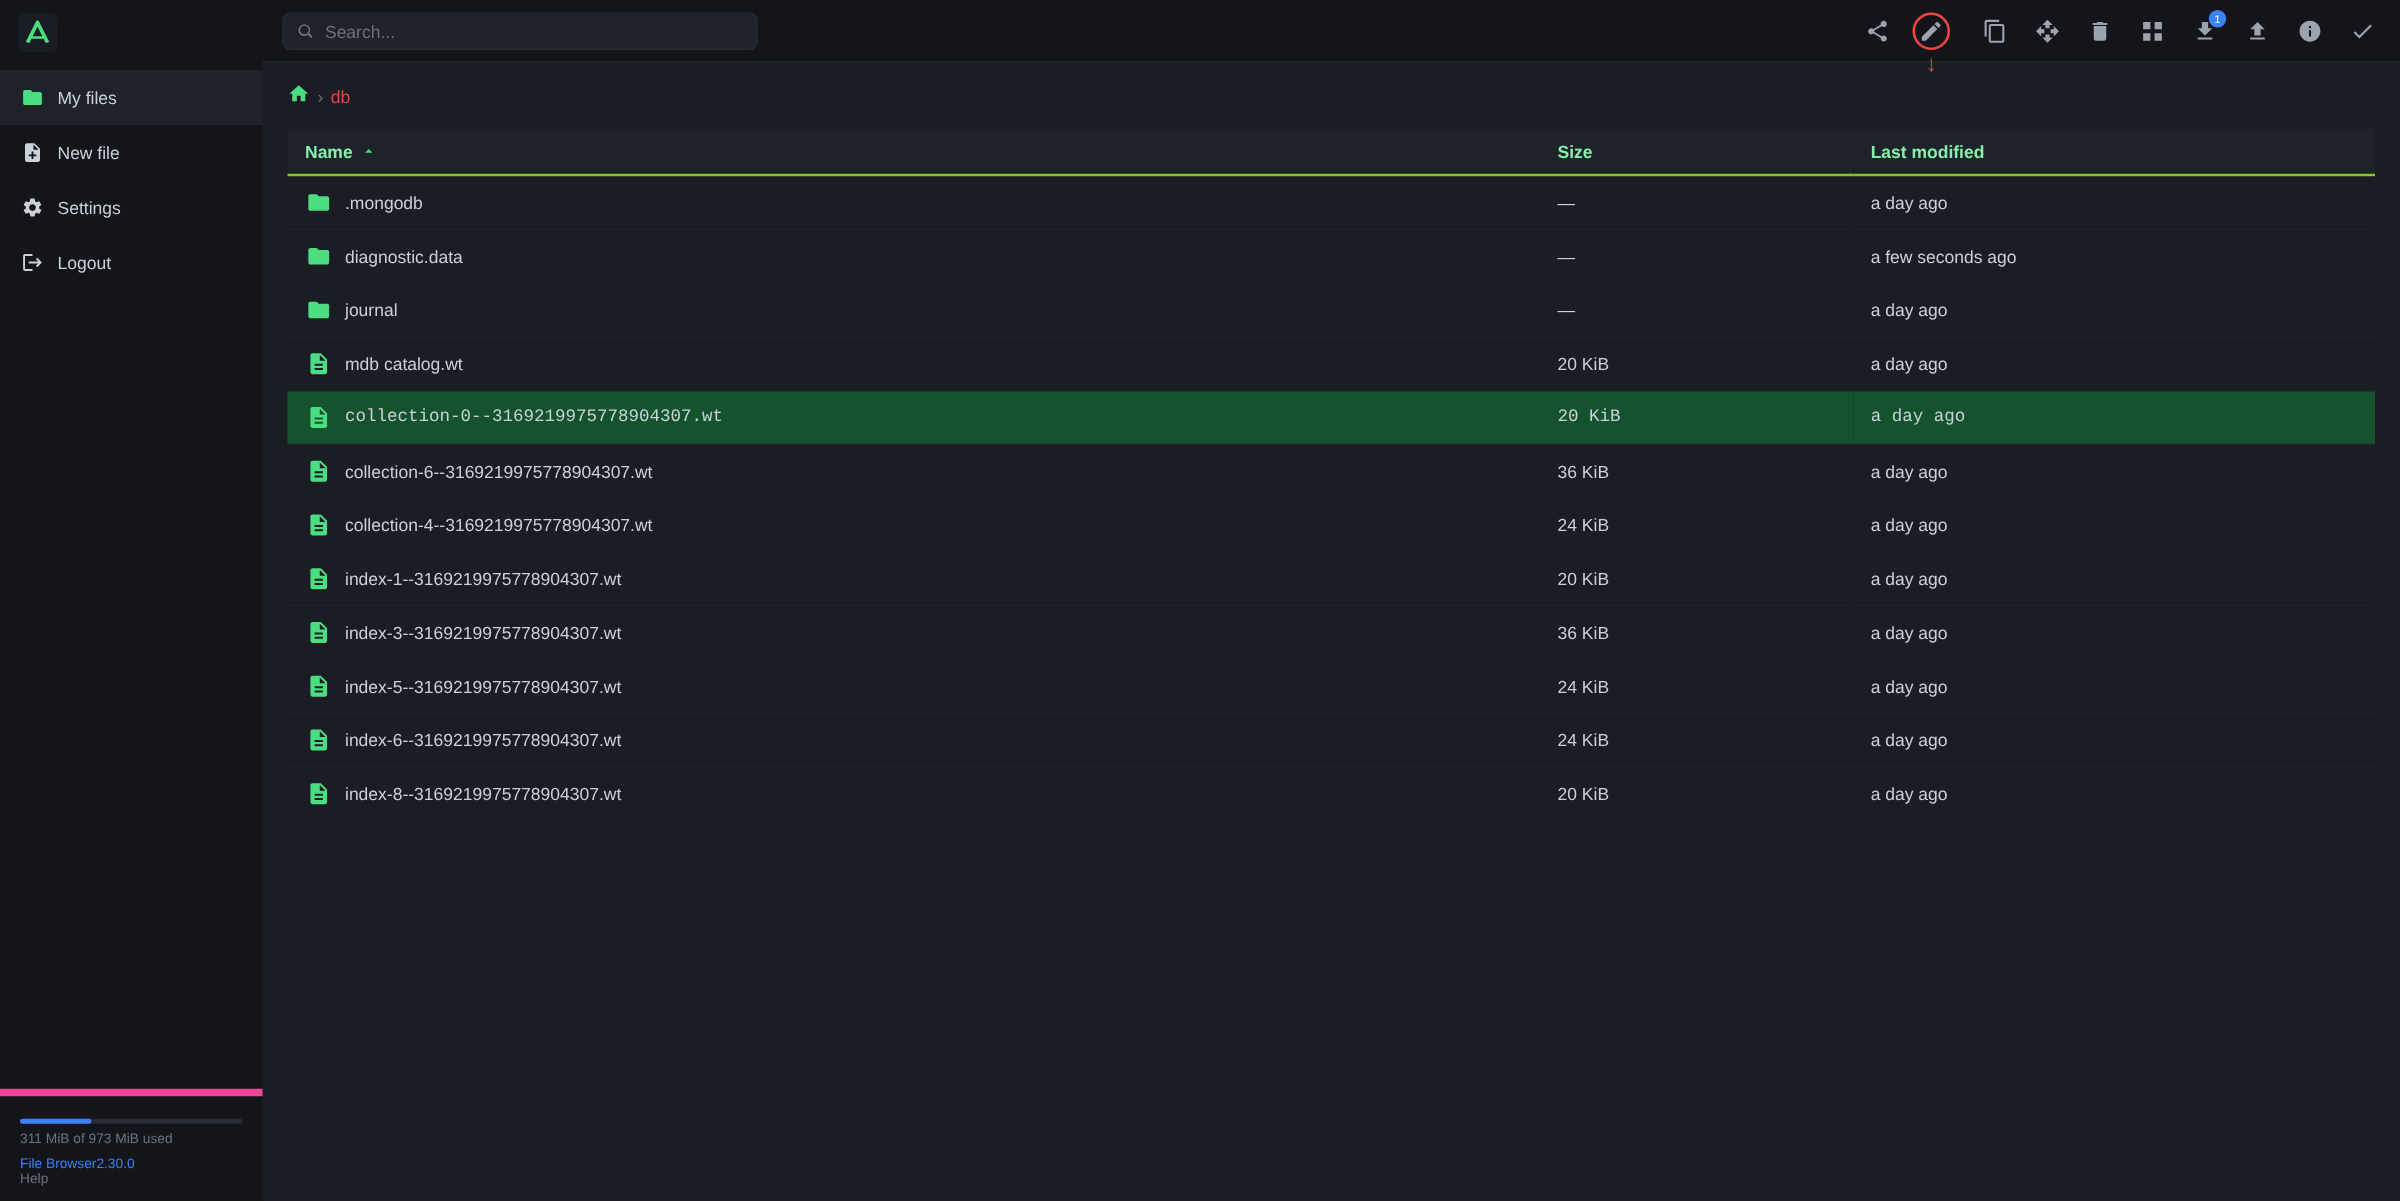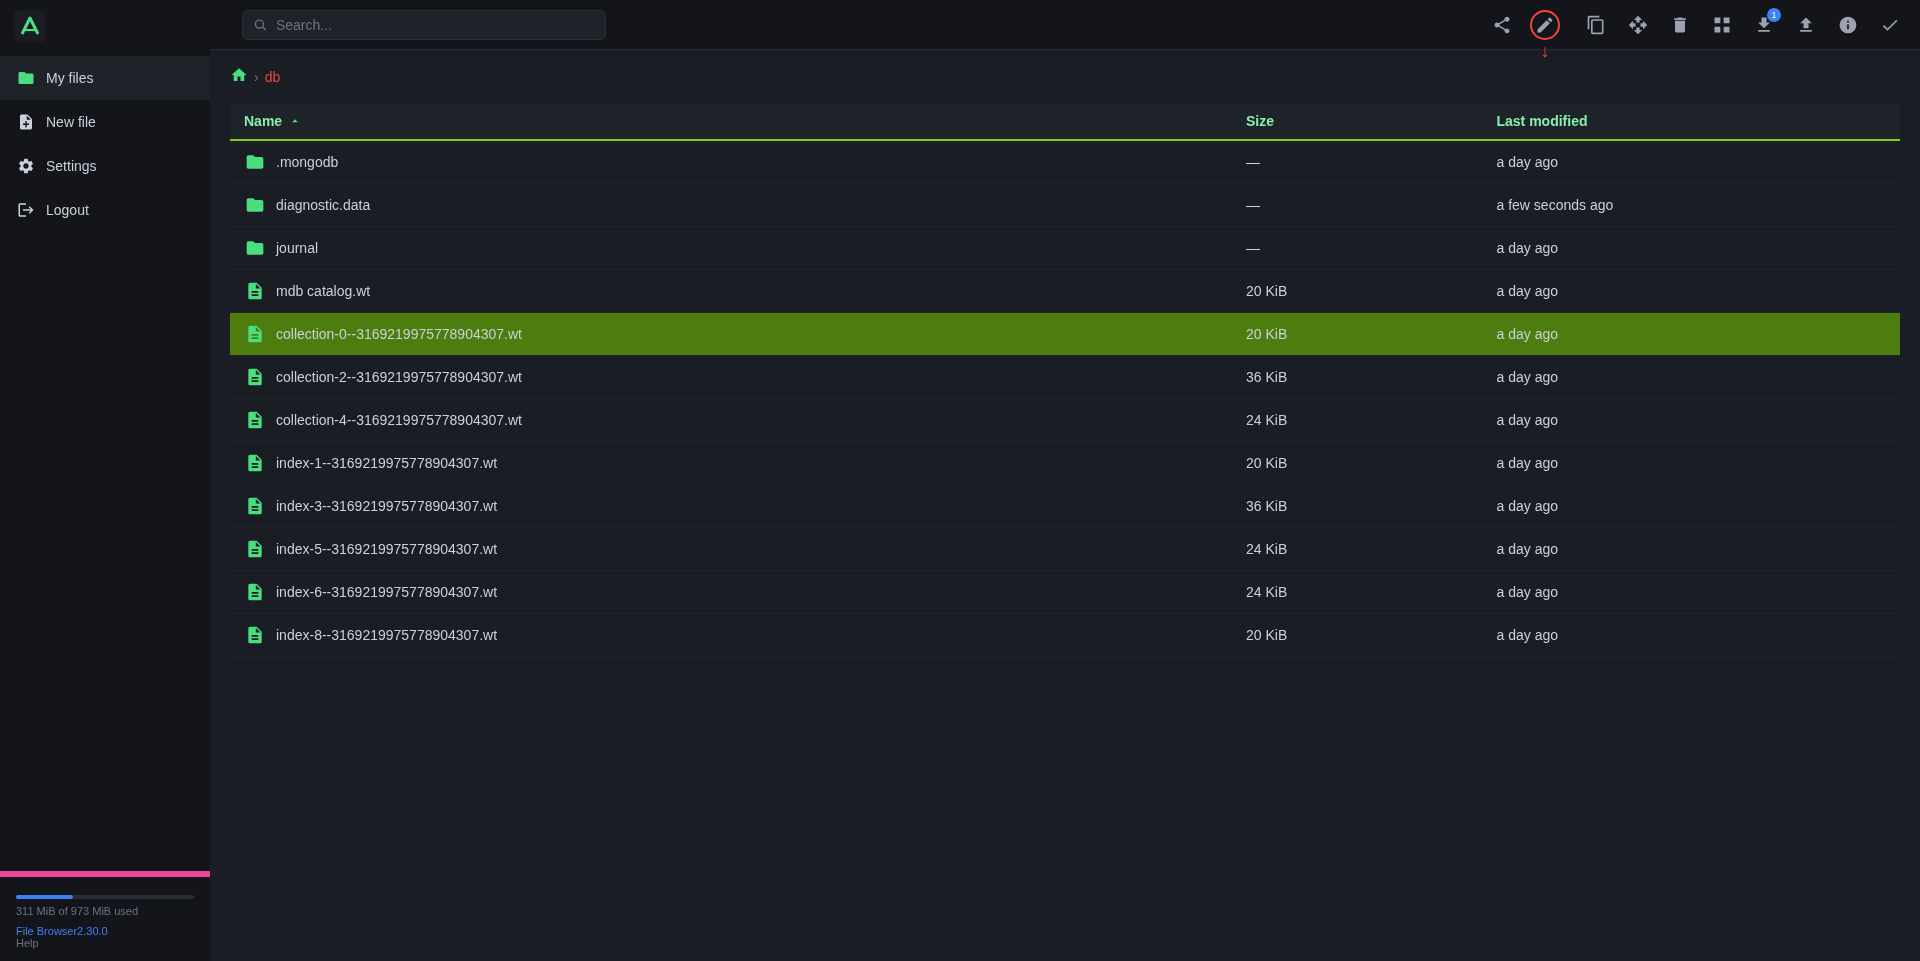--- a/index.html
+++ b/index.html
@@ -108,21 +108,20 @@
       max-width: 380px;
     }
     .search-input-container {
       display: flex;
       align-items: center;
       background: #1e2229;
       border: 1px solid #2a2d35;
       border-radius: 6px;
       padding: 6px 10px;
       gap: 8px;
-      margin-left: 16px;
     }
     .search-input-container input {
       background: transparent;
       border: none;
       outline: none;
       color: #c9d1d9;
       font-size: 14px;
       width: 100%;
     }
     .search-input-container input::placeholder { color: #6b7280; }
@@ -200,21 +199,21 @@
       font-weight: 600;
       font-size: 14px;
       border-bottom: 2px solid #84cc16;
     }
     .file-table td {
       padding: 10px 14px;
       color: #c9d1d9;
       border-bottom: 1px solid #20232a;
       font-size: 14px;
     }
-    .file-table tr.selected td { background: #4d7c0f; }
+    .file-table tr.selected td { background: #14532d; font-family: Liberation Mono, monospace; }
     .file-icon {
       display: inline-flex;
       align-items: center;
       justify-content: center;
       width: 22px;
       height: 22px;
       flex-shrink: 0;
     }
     .file-name-cell {
       display: flex;
@@ -469,21 +468,21 @@
       <td class="date-col">a day ago</td>
     </tr>
           <tr>
       <td>
         <div class="file-name-cell">
           <span class="file-icon">
                   <svg width="20" height="20" viewBox="0 0 24 24" fill="#4ade80">
                     <path d="M14 2H6c-1.1 0-2 .9-2 2v16c0 1.1.9 2 2 2h12c1.1 0 2-.9 2-2V8l-6-6zm2 16H8v-2h8v2zm0-4H8v-2h8v2zm-3-5V3.5L18.5 9H13z"></path>
                   </svg>
                 </span>
-          <span>collection-2--3169219975778904307.wt</span>
+          <span>collection-6--3169219975778904307.wt</span>
         </div>
       </td>
       <td class="size-col">36 KiB</td>
       <td class="date-col">a day ago</td>
     </tr>
           <tr>
       <td>
         <div class="file-name-cell">
           <span class="file-icon">
                   <svg width="20" height="20" viewBox="0 0 24 24" fill="#4ade80">

